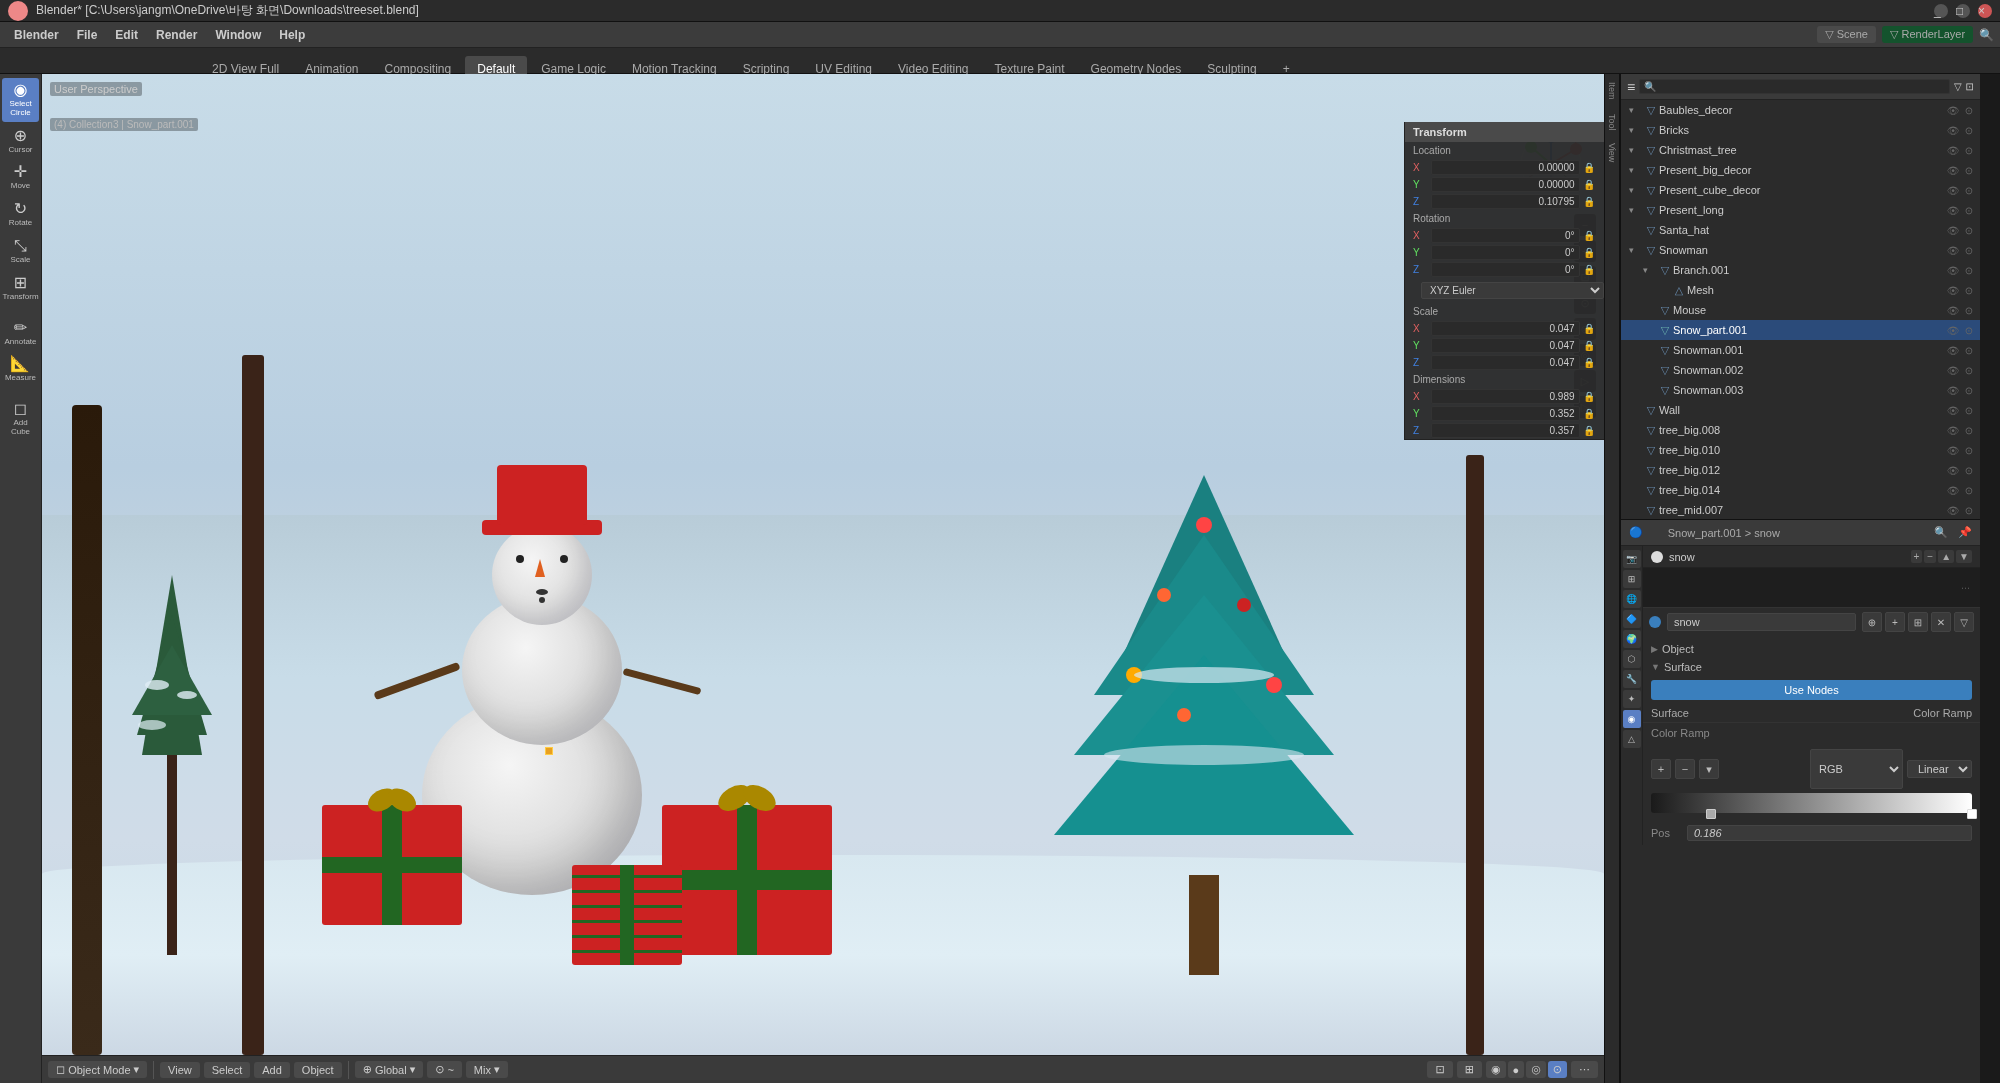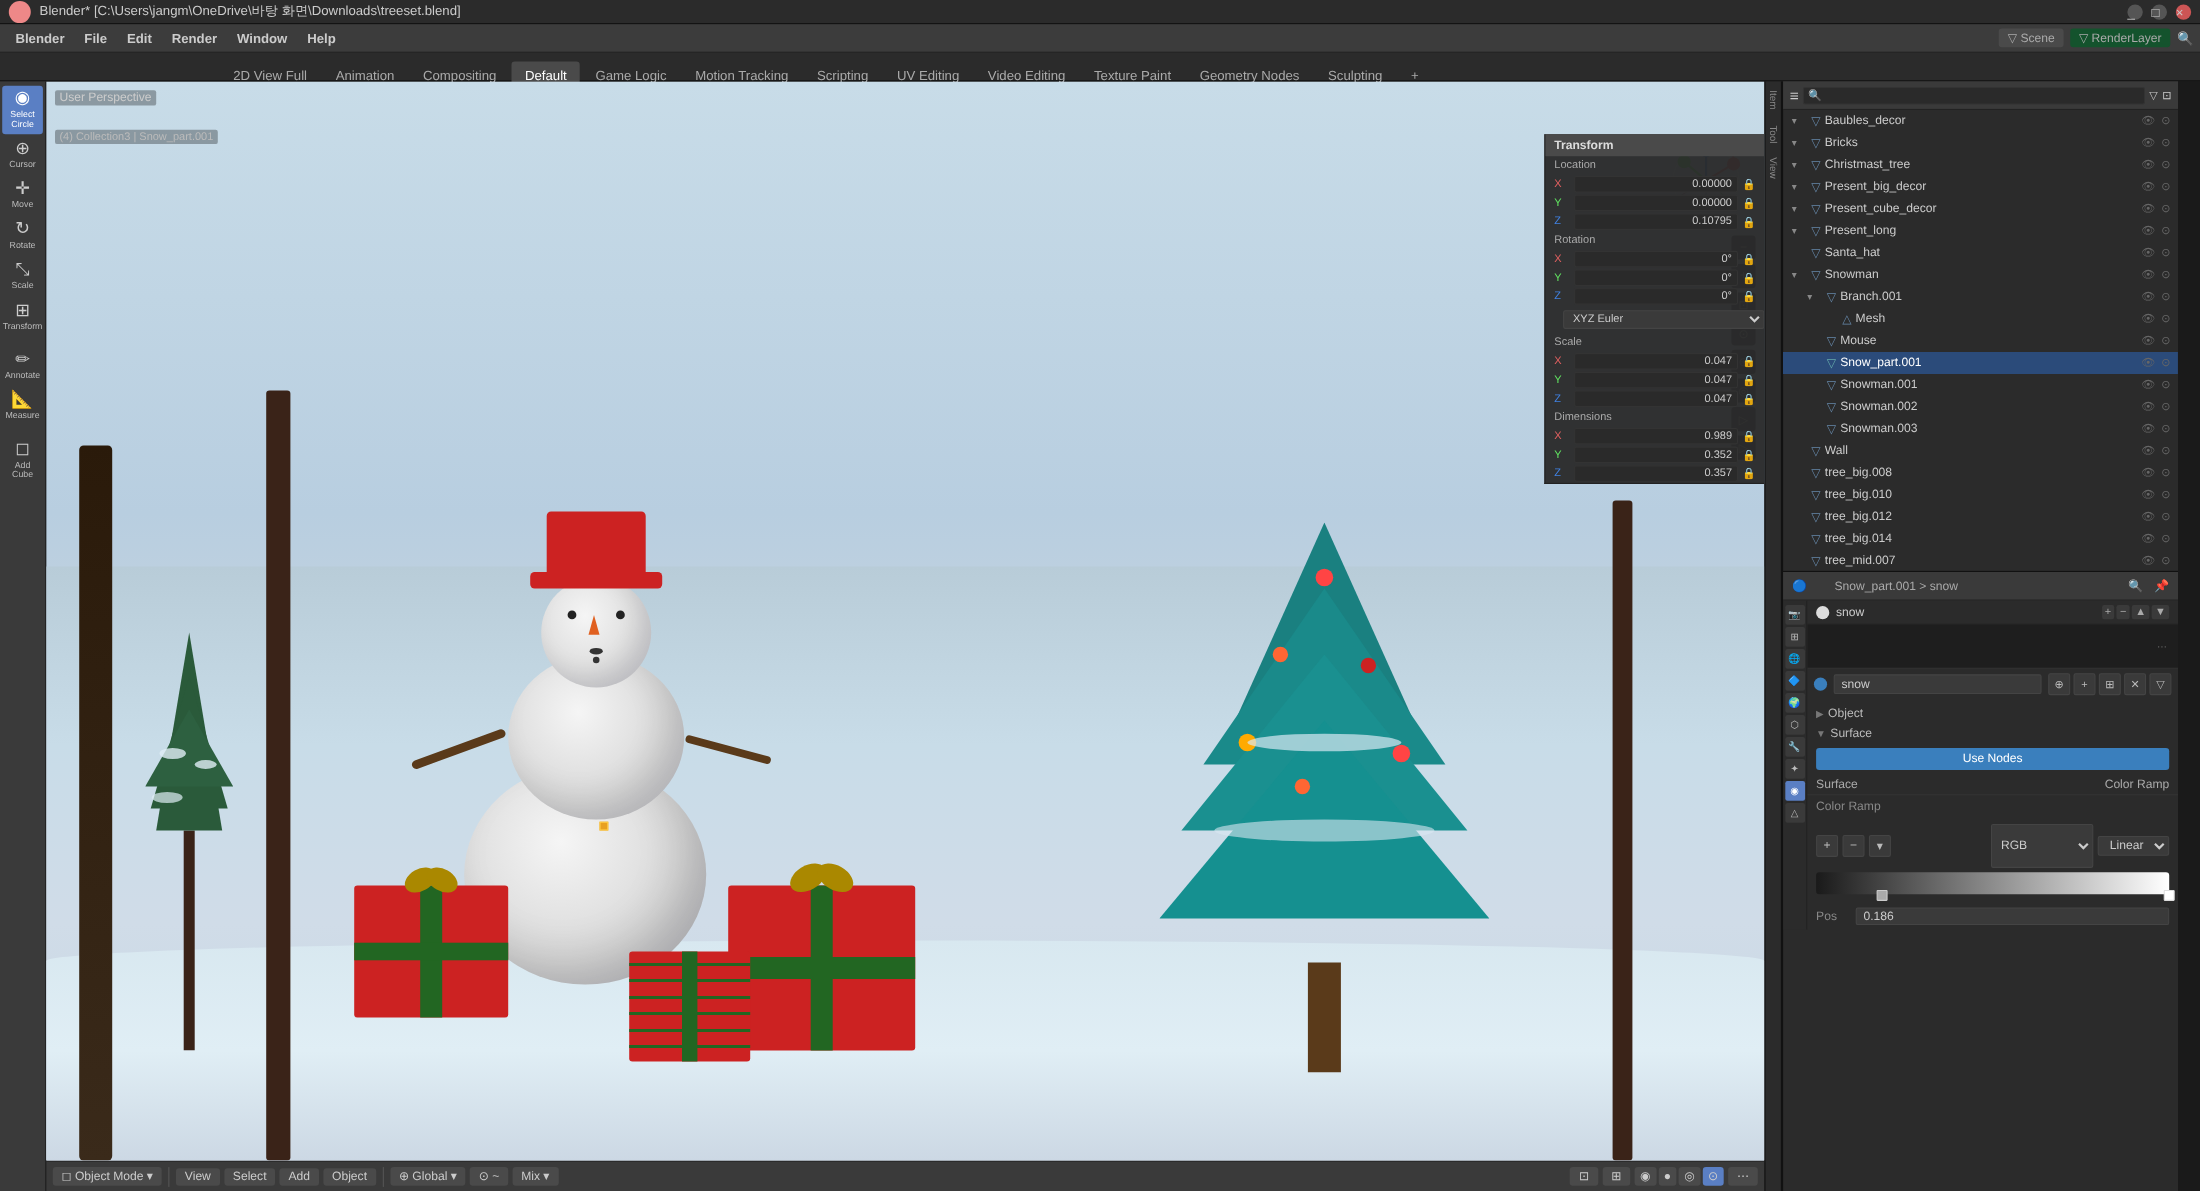--- a/index.html
+++ b/index.html
@@ -506,20 +506,21 @@
     }
     .cr-pos-label { width: 30px; }
     .cr-pos-value {
       background: #3a3a3a;
       border: 1px solid #444;
       border-radius: 2px;
       padding: 1px 6px;
       color: #ccc;
       font-size: 11px;
       flex: 1;
+      font-style: italic;
     }
     
     
     #prop-sidebar {
       width: 22px;
       background: #2b2b2b;
       display: flex;
       flex-direction: column;
       align-items: center;
       padding: 4px 0;

